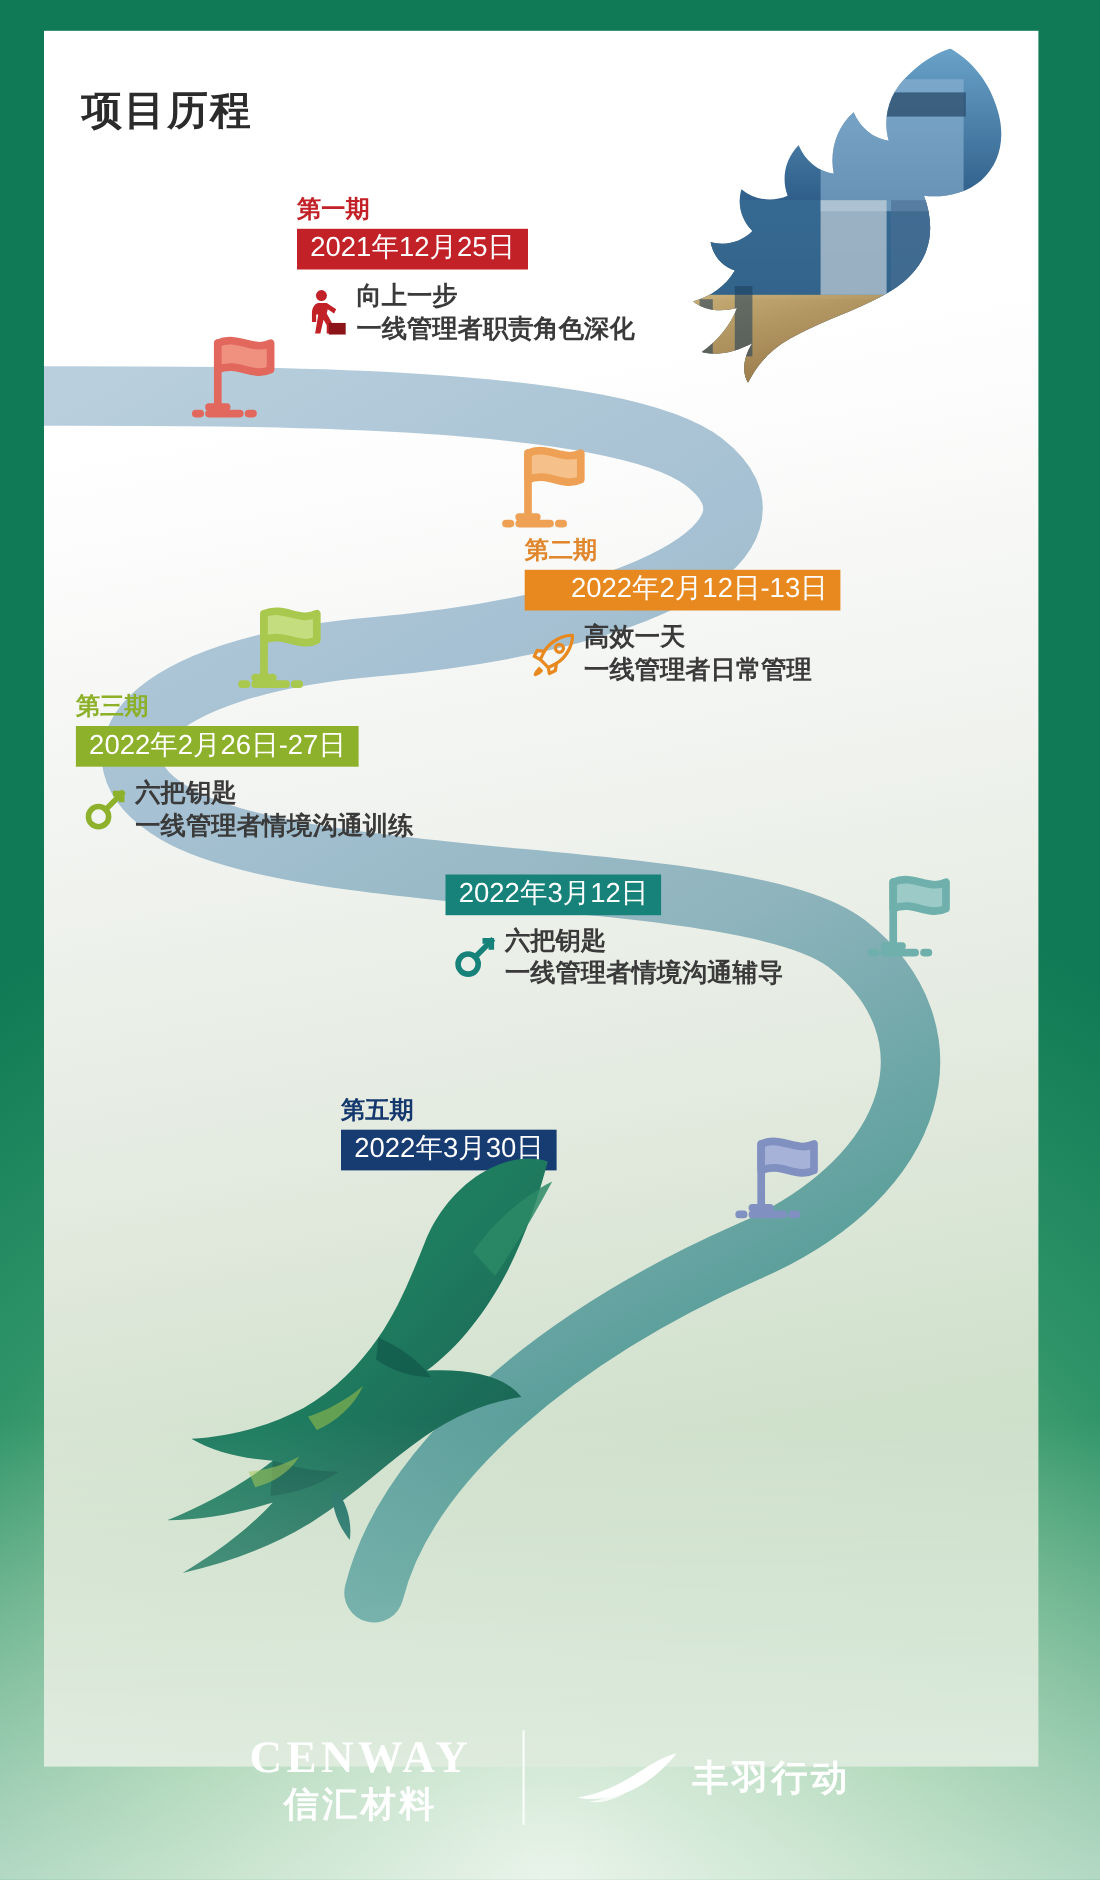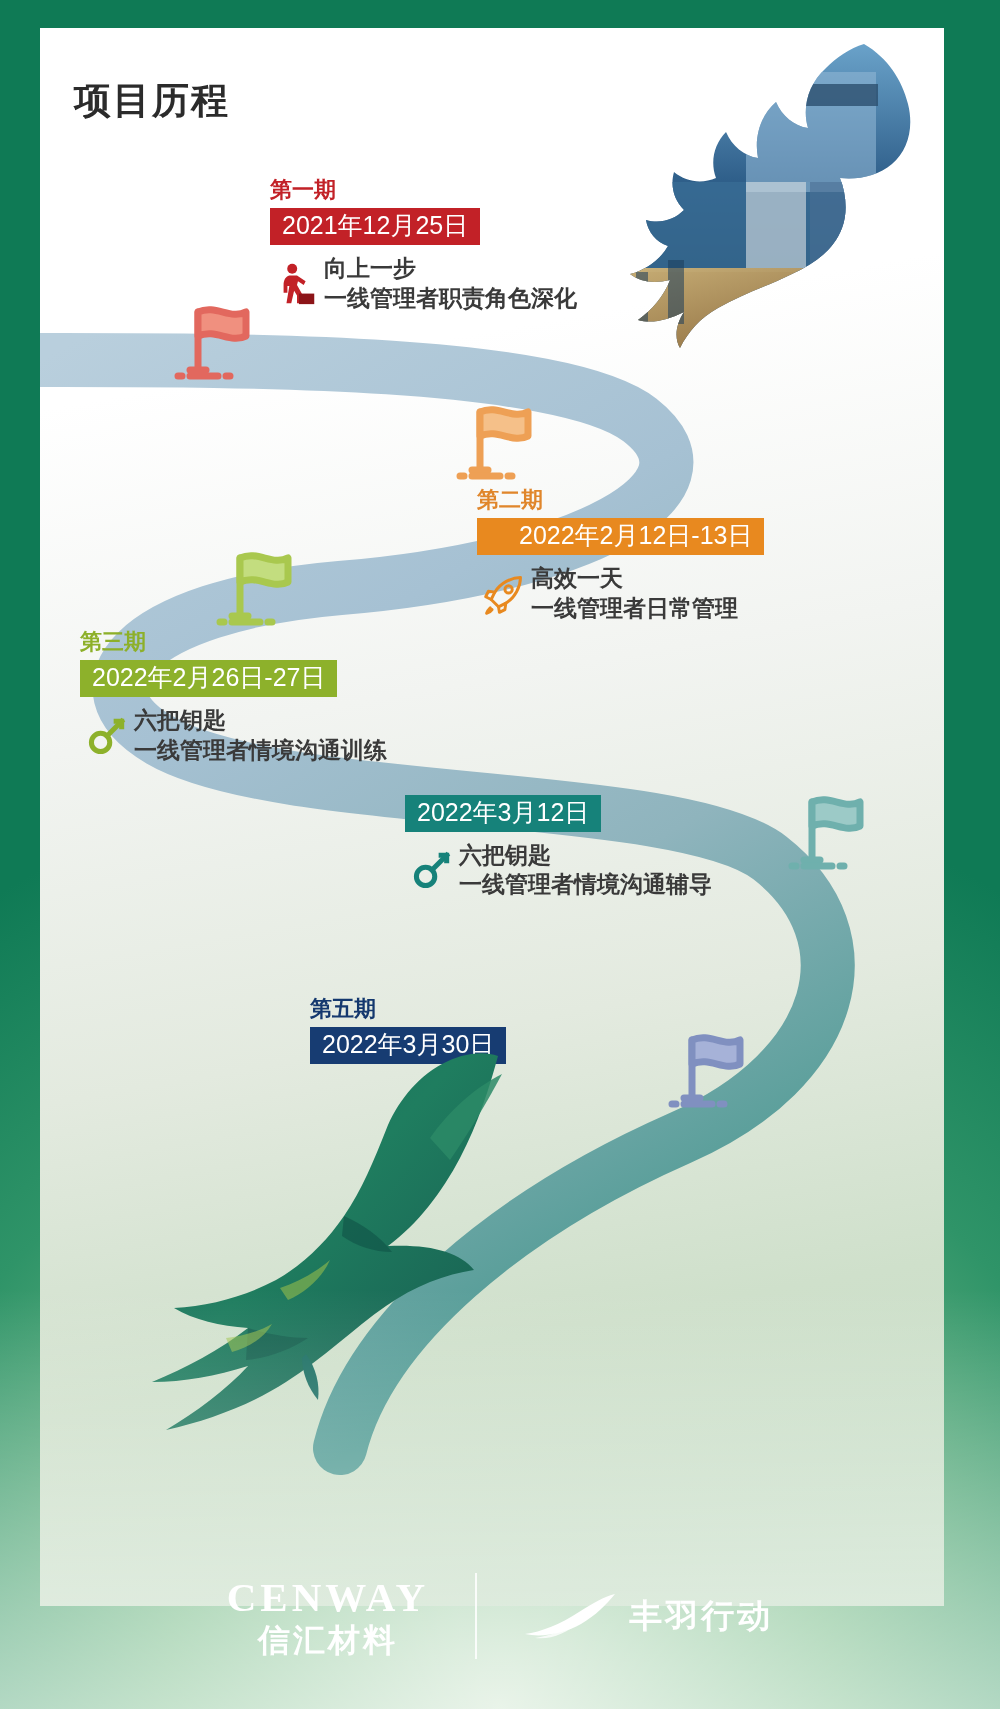--- a/index.html
+++ b/index.html
@@ -60,21 +60,21 @@
 
   
   .c-red   .ph-name{ color:#c22127; } .c-red   .ph-date{ background:#c22127; }
   .c-org   .ph-name{ color:#e0862b; } .c-org   .ph-date{ background:#e8891f;padding-left:42px; }
   .c-grn   .ph-name{ color:#8db029; } .c-grn   .ph-date{ background:#8db12b; }
   .c-teal  .ph-name{ color:#17786f; } .c-teal  .ph-date{ background:#16827a; }
   .c-blue  .ph-name{ color:#14386e;margin-top:17px; } .c-blue  .ph-date{ background:#173c72; }
 
   .p1 { left:230px; top:150px; }
   .p2 { left:437px; top:460px; }
-  .p3 { left:40px;  top:602px; }
+  .p3 { left:29px;  top:602px; }
   .p4 { left:365px; top:767px; }
   .p5 { left:270px; top:952px; }
 
   
   .flag { position:absolute; width:96px; height:96px; }
   .f1 { left:128px; top:262px; }
   .f2 { left:410px; top:362px; }
   .f3 { left:170px; top:508px; }
   .f4 { left:742px; top:752px; }
   .f5 { left:622px; top:990px; }

